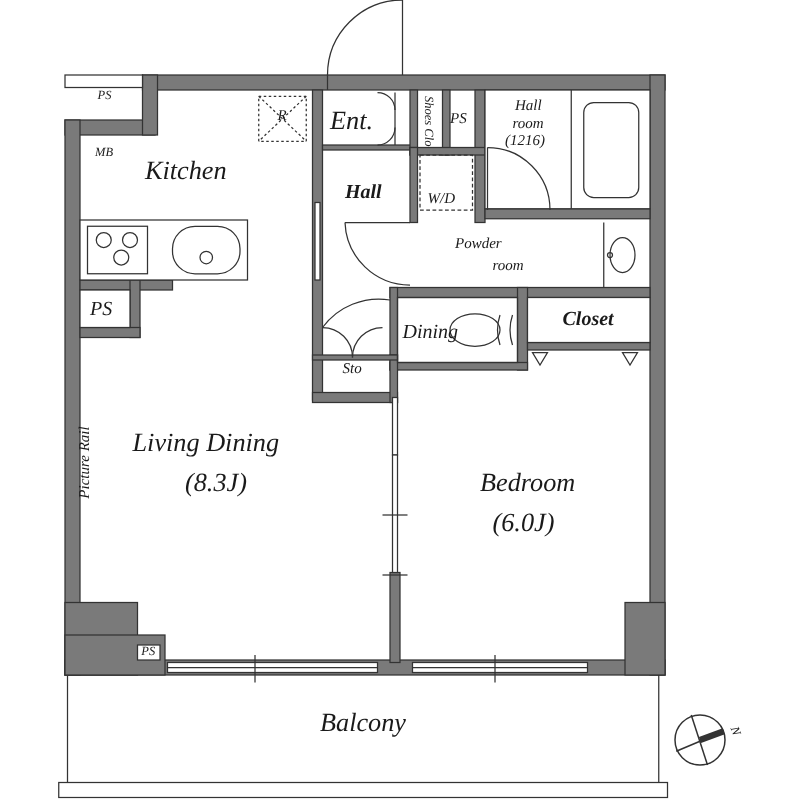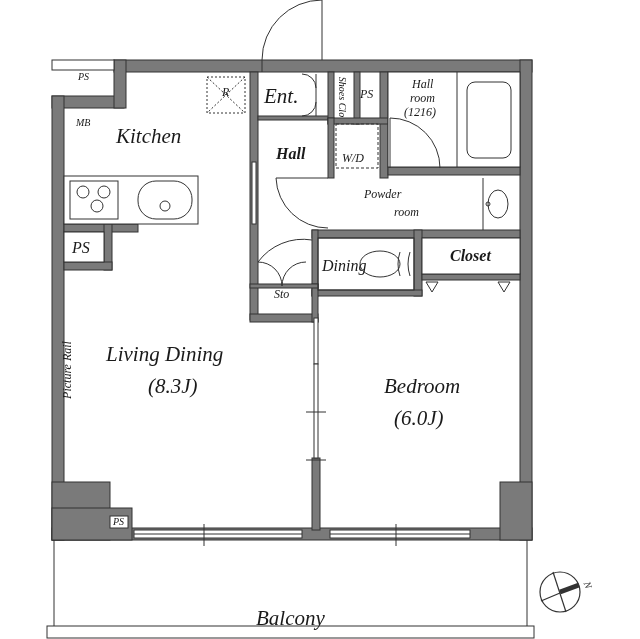--- a/index.html
+++ b/index.html
@@ -188,16 +188,16 @@
 <div class="lbl sm" style="left:342px;top:152px;">W/D</div>
 <div class="lbl sm" style="left:364px;top:188px;">Powder</div>
 <div class="lbl sm" style="left:394px;top:206px;">room</div>
 <div class="lbl med" style="left:322px;top:258px;">Dining</div>
 <div class="lbl med" style="left:450px;top:248px;font-weight:bold;">Closet</div>
 <div class="lbl sm" style="left:274px;top:288px;">Sto</div>
 <div class="lbl big" style="left:106px;top:344px;">Living Dining</div>
 <div class="lbl big" style="left:148px;top:376px;">(8.3J)</div>
 <div class="lbl big" style="left:364px;top:376px;margin-left:20px;">Bedroom</div>
 <div class="lbl big" style="left:394px;top:408px;">(6.0J)</div>
-<div class="lbl big" style="left:256px;top:568px;margin-top:40px;">Balcony</div>
+<div class="lbl big" style="left:256px;top:568px;">Balcony</div>
 <div class="lbl sm" style="left:38px;top:364px;transform:rotate(-90deg);transform-origin:center;">Picture Rail</div>
 <div class="lbl xs" style="left:113px;top:517px;">PS</div>
 <div class="lbl xs" style="left:584px;top:580px;transform:rotate(70deg);">N</div>
 
 </body></html>

